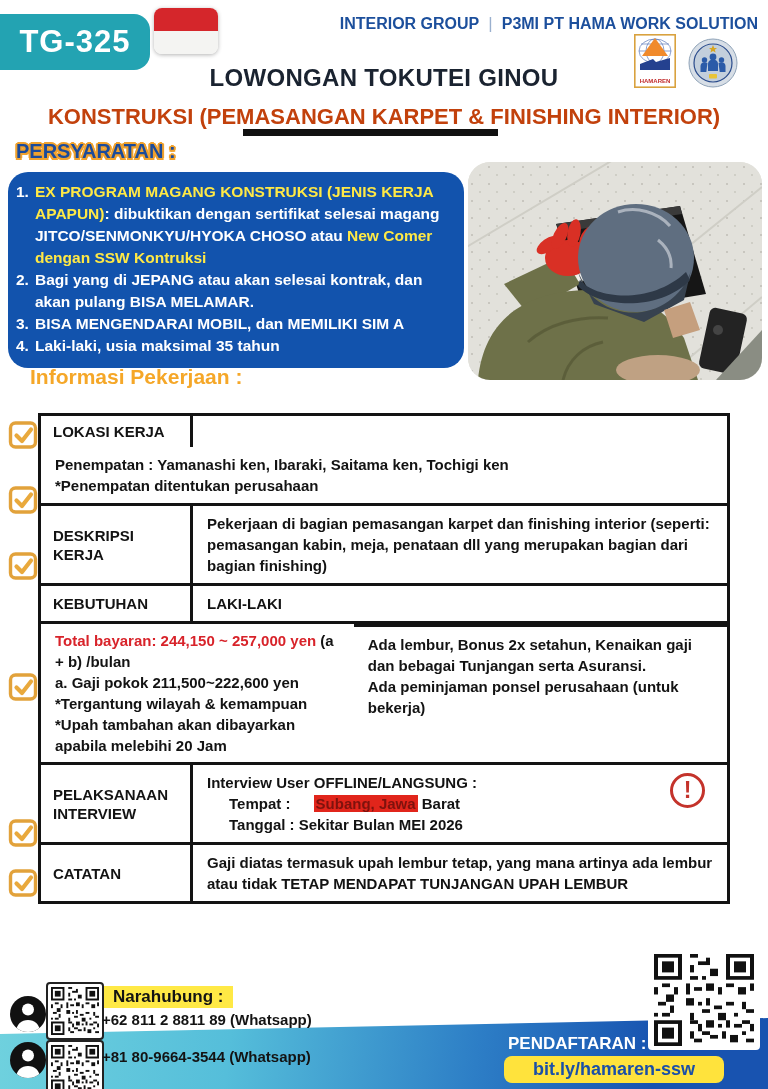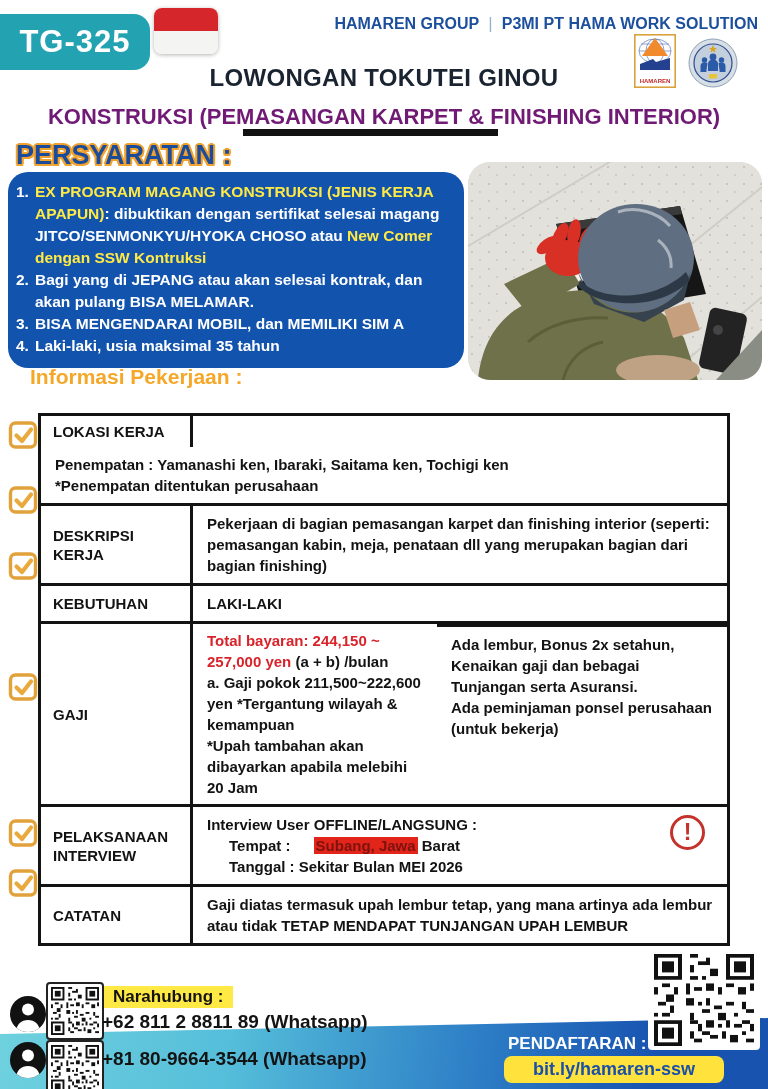--- a/index.html
+++ b/index.html
@@ -18,24 +18,24 @@
   .flag-red{height:50%;background:#D5262B;}
   .flag-white{height:50%;background:#F4F4F2;}
   .company{position:absolute;top:14px;right:10px;display:flex;gap:9px;align-items:baseline;
     font-size:16px;font-weight:800;color:#1C4F9C;}
   .company .sep{color:#9AB0CE;font-weight:400;font-size:17px;}
   .logo-a{position:absolute;left:634px;top:34px;width:42px;height:54px;}
   .logo-b{position:absolute;left:688px;top:38px;width:50px;height:50px;}
   .title{position:absolute;top:64px;left:0;width:100%;text-align:center;
     font-size:24px;font-weight:800;color:#1A2330;letter-spacing:.3px;}
   .subtitle{position:absolute;top:104px;left:0;width:100%;text-align:center;
-    font-size:22px;font-weight:800;color:#701a75;}
+    font-size:22px;font-weight:800;color:#c2410c;}
   .title-bar{position:absolute;top:129px;left:243px;width:255px;height:7px;background:#111;}
   
-  .persyaratan-h{position:absolute;left:16px;top:140px;font-size:27px;font-weight:800;color:#1B4B9B;
+  .persyaratan-h{position:absolute;left:16px;top:140px;font-size:20px;font-weight:800;color:#1B4B9B;
     text-shadow:-1.5px -1.5px 0 #F0A22E,1.5px -1.5px 0 #F0A22E,-1.5px 1.5px 0 #F0A22E,
       1.5px 1.5px 0 #F0A22E,0 2px 0 #F0A22E,0 -2px 0 #F0A22E,2px 0 0 #F0A22E,-2px 0 0 #F0A22E;}
   .req-box{position:absolute;left:8px;top:172px;width:456px;height:196px;background:#1253AD;
     border-radius:20px;padding:9px 8px 6px 8px;color:#fff;font-weight:700;
     font-size:15.5px;line-height:22px;}
   .req-item{display:flex;}
   .req-item .num{flex:none;width:19px;}
   .hl{color:#FFE945;}
   
   .photo{position:absolute;left:468px;top:162px;width:294px;height:218px;
@@ -68,21 +68,21 @@
     clip-path:polygon(0 20px,100% 4px,100% 100%,0 100%);}
   .person{position:absolute;left:10px;width:36px;height:36px;}
   .p1{top:996px;}.p2{top:1042px;}
   .qr-tile{position:absolute;background:#fff;border-radius:4px;}
   .qr-s1{left:46px;top:982px;width:58px;height:58px;padding:3px;border:2px solid #222;}
   .qr-s2{left:46px;top:1040px;width:58px;height:58px;padding:3px;border:2px solid #222;}
   .qr-big{left:648px;top:950px;width:112px;height:100px;padding:4px 6px;}
   .qr-tile svg{width:100%;height:100%;display:block;}
   .narahubung{position:absolute;left:104px;top:986px;background:#FFE945;color:#131313;
     padding:1px 9px;font-size:17px;font-weight:800;}
-  .phone{position:absolute;left:102px;font-size:19px;font-weight:800;color:#131313;}
+  .phone{position:absolute;left:102px;font-size:15px;font-weight:800;color:#131313;}
   .ph1{top:1011px;}.ph2{top:1048px;}
   .pendaftaran{position:absolute;left:508px;top:1034px;color:#fff;font-weight:800;font-size:17px;}
   .bitly{position:absolute;left:504px;top:1056px;width:220px;height:27px;background:#FFE33C;
     border-radius:8px;display:flex;align-items:center;justify-content:center;
     font-size:18px;font-weight:800;color:#1A4FA8;}
 </style>
 </head>
 <body>
 
 <svg width="0" height="0" style="position:absolute" aria-hidden="true">
@@ -171,21 +171,21 @@
 </svg>
 
 <div class="page">
 
   <div class="badge">TG-325</div>
   <div class="flag">
     <div class="flag-red"></div>
     <div class="flag-white"></div>
   </div>
   <div class="company">
-    <span>HAMAREN GROUP</span>
+    <span>INTERIOR GROUP</span>
     <span class="sep">|</span>
     <span>P3MI PT HAMA WORK SOLUTION</span>
   </div>
   <svg class="logo-a" viewBox="0 0 42 54">
     <rect x="0.8" y="0.8" width="40.4" height="52.4" fill="#fff" stroke="#D9A23F" stroke-width="1.6"></rect>
     <g stroke="#5B79B8" stroke-width="0.7" fill="none">
       <ellipse cx="21" cy="17" rx="16" ry="12"></ellipse>
       <ellipse cx="21" cy="17" rx="9" ry="12"></ellipse>
       <line x1="5" y1="17" x2="37" y2="17"></line>
       <line x1="7" y1="10" x2="35" y2="10"></line>
@@ -291,21 +291,20 @@
     </div>
     <div class="trow r2">
       <div class="tlabel">DESKRIPSI KERJA</div>
       <div class="tcontent">Pekerjaan di bagian pemasangan karpet dan finishing interior (seperti: pemasangan kabin, meja, penataan dll yang merupakan bagian dari bagian finishing)</div>
     </div>
     <div class="trow r3">
       <div class="tlabel">KEBUTUHAN</div>
       <div class="tcontent">LAKI-LAKI</div>
     </div>
     <div class="trow">
-      <div class="tlabel">GAJI</div>
       <div class="tcontent gaji-cell">
         <div class="gaji-top">
           <div><span class="red-text">Total bayaran: 244,150 ~ 257,000 yen</span><span> (a + b) /bulan</span></div>
           <div>a. Gaji pokok 211,500~222,600 yen *Tergantung wilayah &amp; kemampuan</div>
           <div>*Upah tambahan akan dibayarkan apabila melebihi 20 Jam</div>
         </div>
         <div class="gaji-bottom">
           <div>Ada lembur, Bonus 2x setahun, Kenaikan gaji dan bebagai Tunjangan serta Asuransi.</div>
           <div>Ada peminjaman ponsel perusahaan (untuk bekerja)</div>
         </div>

